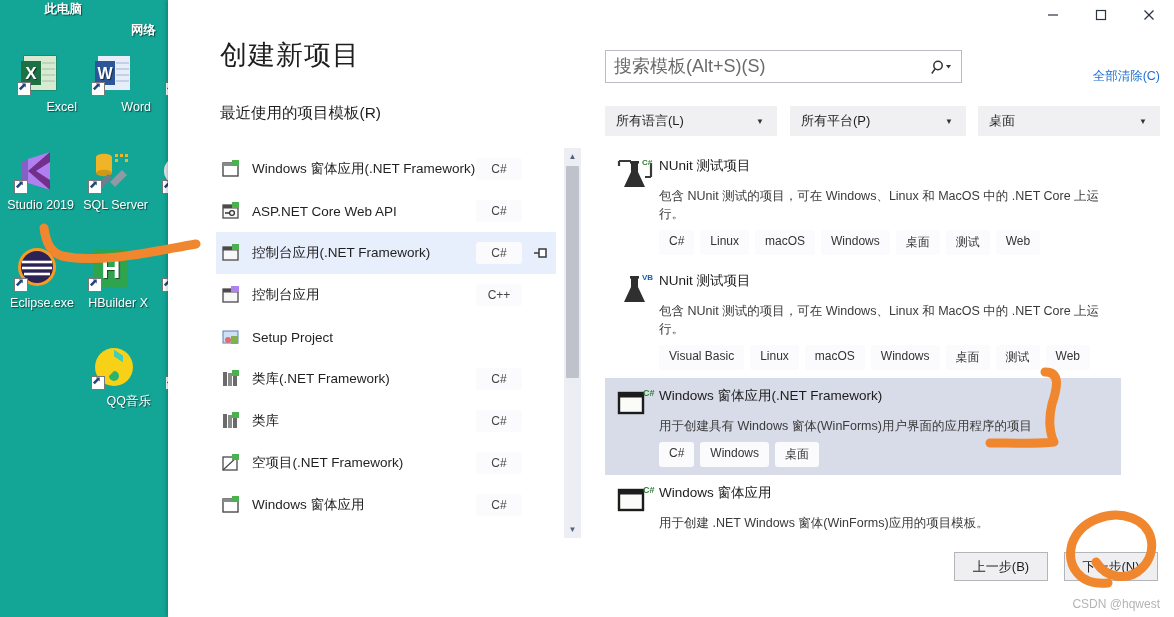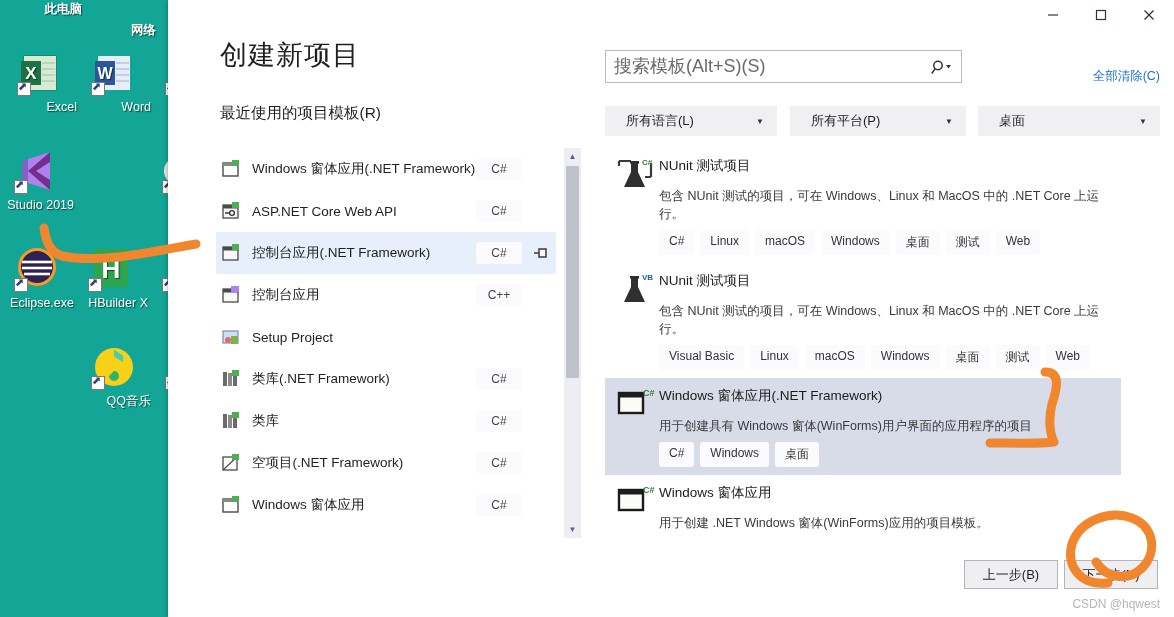--- a/index.html
+++ b/index.html
@@ -121,21 +121,21 @@
   #clear-all {
     position: absolute; right: 14px; top: 68px;
     font-size: 12.5px; color: #1f6fd0; cursor: pointer;
   }
 
   .dropdown {
     position: absolute; top: 106px; height: 30px;
     background: #f0f0f3; border: 1px solid #f0f0f3;
     display: flex; align-items: center; cursor: default;
   }
-  .dropdown .dval { flex: 1 1 auto; font-size: 13px; color: #1f1f1f; padding-left: 20px; }
+  .dropdown .dval { flex: 1 1 auto; font-size: 13px; color: #1f1f1f; padding-left: 10px; }
   .dropdown .dcaret { flex: 0 0 auto; padding-right: 12px; font-size: 8px; color: #333; }
   #dd-lang { left: 605px; width: 172px; }
   #dd-plat { left: 790px; width: 176px; }
   #dd-type { left: 978px; width: 182px; }
 
   #template-list {
     position: absolute; left: 605px; top: 148px; width: 516px; height: 390px;
     overflow: hidden;
   }
   .tpl {
@@ -146,21 +146,21 @@
   .tpl .tbody { flex: 1 1 auto; min-width: 0; }
   .tpl .tname { font-size: 13.5px; color: #1b1b1b; line-height: 18px; }
   .tpl .tdesc { font-size: 12.5px; color: #3a3a3a; line-height: 18px; margin-top: 12px; }
   .tpl .ttags { margin-top: 7px; display: flex; flex-wrap: wrap; gap: 6px; }
   .tpl .ttag {
     font-size: 12px; color: #333; background: #fbfbfd;
     border-radius: 3px; padding: 4px 10px; white-space: nowrap;
   }
 
   
-  #footer { position: absolute; right: 16px; bottom: 28px; display: flex; gap: 6px; }
+  #footer { position: absolute; right: 16px; bottom: 36px; display: flex; gap: 16px; }
   .fbtn {
     width: 94px; height: 29px; background: #efeff2;
     border: 1px solid #b4b4bb; font-size: 13px; color: #1f1f1f;
     display: flex; align-items: center; justify-content: center;
     cursor: default; font-family: "Liberation Sans", sans-serif;
   }
   #watermark {
     position: absolute; right: 14px; bottom: 6px;
     font-size: 12px; color: #b4b4b4;
   }
@@ -238,20 +238,40 @@
       <svg width="46" height="46" viewBox="0 0 46 46">
         <polygon points="8,14 14,11 14,35 8,32" fill="#8661c5"></polygon>
         <polygon points="14,11 36,4 36,42 14,35" fill="#b180f0"></polygon>
         <polygon points="14,23 36,4 36,14 22,23 36,32 36,42 14,23" fill="#68217a" opacity="0.85"></polygon>
       </svg>
       <span class="shortcut-arrow"></span>
     </span>
     <span class="label">Studio 2019</span>
   </div>
 
+  <div class="desk-icon" style="left:74px; top:148px;">
+    <span class="glyph">
+      <svg width="46" height="46" viewBox="0 0 46 46">
+        <ellipse cx="16" cy="9" rx="8" ry="3.2" fill="#f0b429"></ellipse>
+        <rect x="8" y="9" width="16" height="16" fill="#f0b429"></rect>
+        <ellipse cx="16" cy="25" rx="8" ry="3.2" fill="#d19812"></ellipse>
+        <g fill="#f0b429">
+          <rect x="27" y="6" width="3" height="3"></rect>
+            <rect x="32" y="6" width="3" height="3"></rect>
+          <rect x="37" y="6" width="3" height="3"></rect>
+            <rect x="27" y="11" width="3" height="3"></rect>
+          <rect x="37" y="11" width="3" height="3"></rect>
+        </g>
+        <path d="M22 34 L34 22 L39 27 L27 39 Z" fill="#8f9aa5"></path>
+        <path d="M10 36 L20 26 L24 30 L14 40 Z" fill="#6f7e8c"></path>
+      </svg>
+      <span class="shortcut-arrow"></span>
+    </span>
+    <span class="label">SQL Server</span>
+  </div>
 
   <div class="desk-icon" style="left:148px; top:148px;">
     <span class="glyph">
       <svg width="46" height="46" viewBox="0 0 46 46">
         <circle cx="16" cy="23" r="14" fill="#e8e8ec"></circle>
         <text x="16" y="29" font-size="16" fill="#555" text-anchor="middle" font-family="Liberation Sans, sans-serif" font-weight="bold">S</text>
       </svg>
       <span class="shortcut-arrow"></span>
     </span>
     <span class="label">Stu</span>

